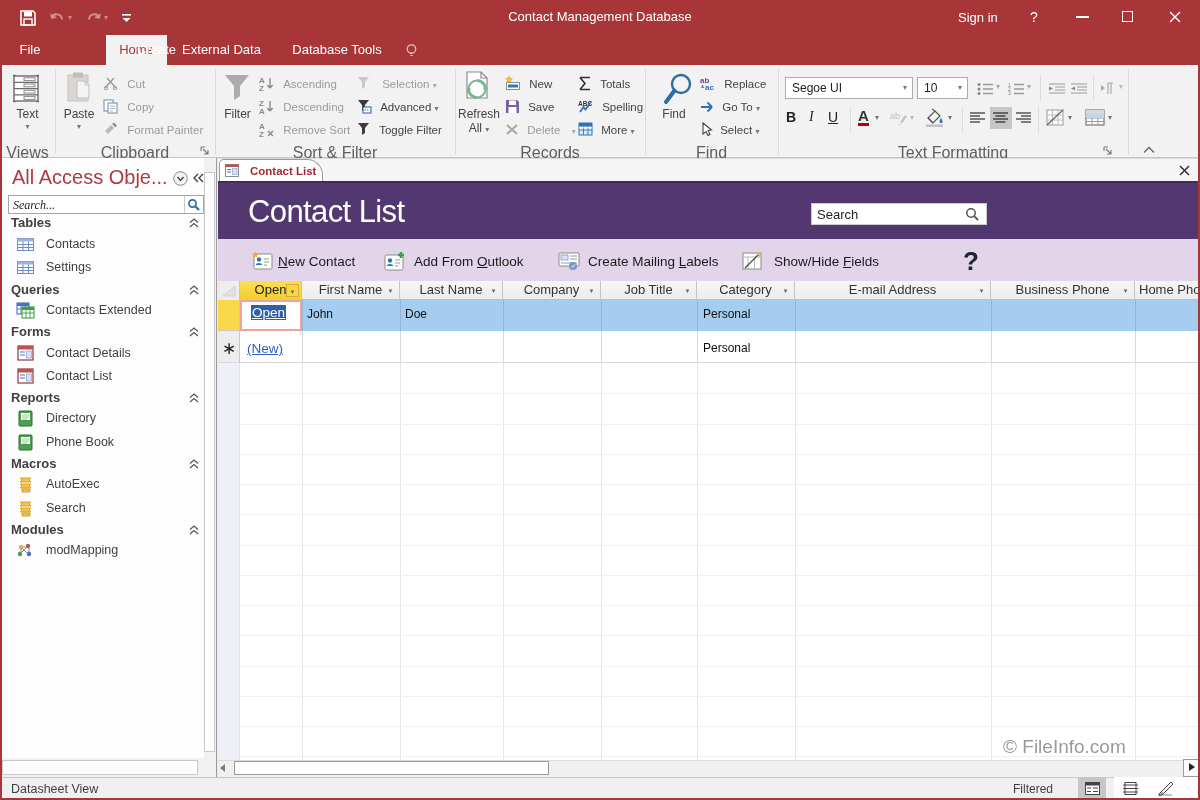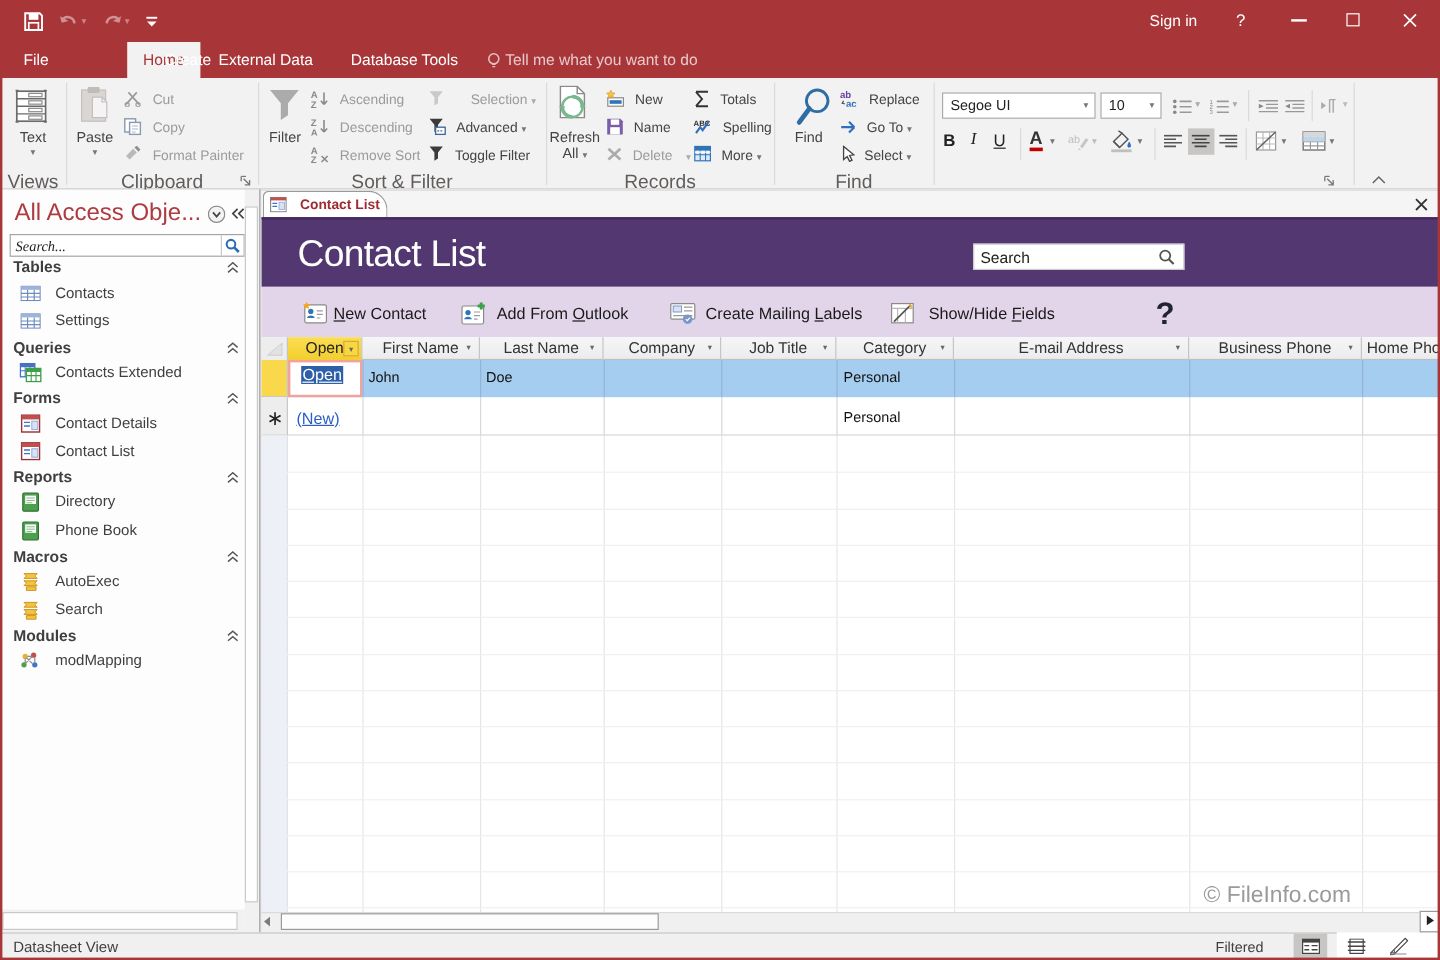--- a/index.html
+++ b/index.html
@@ -67,54 +67,55 @@
   <svg class="abs" style="left:85px;top:11px;opacity:.45" width="17" height="14" viewBox="0 0 17 14">
     <path d="M14.5 6.5 A 5.5 5.5 0 0 0 4 8.5" fill="none" stroke="#fff" stroke-width="2"></path>
     <path d="M16 2.5 L14.5 8 L9 6.5 z" fill="#fff"></path>
   </svg>
   <span class="abs" style="left:104px;top:13px;font-size:8px;color:#E4B6B8;opacity:.6">▾</span>
 
   <svg class="abs" style="left:121px;top:13px" width="12" height="10" viewBox="0 0 12 10">
     <rect x="1" y="1" width="9" height="1.6" fill="#fff"></rect>
     <path d="M1.5 5 L 9.5 5 L5.5 9 z" fill="#fff"></path>
   </svg>
+  <div class="abs" style="left:0;width:1200px;top:9px;text-align:center;font-size:13px;color:#fff">Contact Management Database</div>
   <div class="abs" style="left:958px;top:10px;font-size:13px;color:#fff">Sign in</div>
   <div class="abs" style="left:1030px;top:9px;font-size:14px;color:#fff">?</div>
   <div class="abs" style="left:1076px;top:16px;width:13px;height:1.5px;background:#fff"></div>
   <div class="abs" style="left:1122px;top:11px;width:11px;height:11px;border:1.4px solid #fff"></div>
   <svg class="abs" style="left:1169px;top:11px" width="12" height="12" viewBox="0 0 12 12">
     <path d="M1 1 L11 11 M11 1 L1 11" stroke="#fff" stroke-width="1.4"></path>
   </svg>
 </div>
 <div class="abs" id="tabrow">
   <div class="rtab" style="left:0px;width:60px;">File</div>
   <div class="rtab" id="hometab" style="left:62px;width:61px;margin-left:44px;">Home</div>
   <div class="rtab" style="left:128px;width:57px;">Create</div>
   <div class="rtab" style="left:178px;width:87px;">External Data</div>
   <div class="rtab" style="left:288px;width:98px;">Database Tools</div>
   <svg class="abs" style="left:405px;top:8px" width="13" height="16" viewBox="0 0 13 16">
     <circle cx="6.5" cy="6" r="4.2" fill="none" stroke="#E3BFC1" stroke-width="1.3"></circle>
     <path d="M5 10.5 h3 M5.3 12.5 h2.4" stroke="#E3BFC1" stroke-width="1.2"></path>
   </svg>
-  <div class="rtab" style="left:421px;width:200px;color:#E8C9CB;text-align:left">Tell me what you want to do</div>
 </div>
 <div class="abs" id="ribbon">
 
   <div class="gsep" style="left:55px"></div>
   <div class="gsep" style="left:215px"></div>
   <div class="gsep" style="left:455px"></div>
   <div class="gsep" style="left:645px"></div>
   <div class="gsep" style="left:778px"></div>
   <div class="gsep" style="left:1128px"></div>
 
   <div class="glabel" style="left:0;width:55px">Views</div>
   <div class="glabel" style="left:55px;width:160px">Clipboard</div>
   <div class="glabel" style="left:215px;width:240px">Sort &amp; Filter</div>
   <div class="glabel" style="left:455px;width:190px">Records</div>
   <div class="glabel" style="left:645px;width:133px">Find</div>
+  <div class="glabel" style="left:778px;width:350px">Text Formatting</div>
 
   <svg class="abs" style="left:200px;top:81px" width="10" height="10" viewBox="0 0 10 10">
       <path d="M1 1 h4 M1 1 v4 M3 3 l5 5 M8 4 v4 h-4" stroke="#777" stroke-width="1.1" fill="none"></path>
     </svg>
   <svg class="abs" style="left:1103px;top:81px" width="10" height="10" viewBox="0 0 10 10">
       <path d="M1 1 h4 M1 1 v4 M3 3 l5 5 M8 4 v4 h-4" stroke="#777" stroke-width="1.1" fill="none"></path>
     </svg>
 
   <svg class="abs" style="left:1143px;top:81px" width="12" height="8" viewBox="0 0 12 8">
       <path d="M1 6.5 L6 1.5 L11 6.5" stroke="#666" stroke-width="1.3" fill="none"></path>
@@ -183,21 +184,21 @@
     <svg width="16" height="15" viewBox="0 0 16 15" style="vertical-align:-3px">
         <text x="0" y="7" font-size="8" fill="#888" font-weight="bold">A</text>
         <text x="0" y="15" font-size="8" fill="#888" font-weight="bold">Z</text>
         <path d="M9 9 l5 5 M14 9 l-5 5" stroke="#888" stroke-width="1.3"></path>
       </svg>
     <span class="dis" style="margin-left:5px">Remove Sort</span></div>
   <div class="smallrow" style="left:356px;top:8px">
     <svg width="15" height="14" viewBox="0 0 15 14" style="vertical-align:-2px">
         <path d="M2 1 h11 l-4 5 v5 l-3 2 v-7 z" fill="#C9C9C9"></path>
       </svg>
-    <span class="dis" style="margin-left:18px">Selection</span> <span class="dd" style="color:#aaa">▾</span></div>
+    <span class="dis" style="margin-left:8px">Selection</span> <span class="dd" style="color:#aaa">▾</span></div>
   <div class="smallrow" style="left:356px;top:31px">
     <svg width="16" height="15" viewBox="0 0 16 15" style="vertical-align:-3px">
         <path d="M2 1 h11 l-4 5 v4 l-3 2 v-6 z" fill="#3B3B3B"></path>
         <rect x="7" y="8" width="8" height="6" fill="#fff" stroke="#3B66A0" stroke-width="1.1"></rect>
         <path d="M8.5 11 h5" stroke="#3B66A0" stroke-width="1" stroke-dasharray="1.5 1"></path>
       </svg>
     <span style="margin-left:5px;color:#444">Advanced</span> <span class="dd">▾</span></div>
   <div class="smallrow" style="left:356px;top:54px">
     <svg width="15" height="14" viewBox="0 0 15 14" style="vertical-align:-2px">
         <path d="M2 1 h11 l-4 5 v5 l-3 2 v-7 z" fill="#3B3B3B"></path>
@@ -221,21 +222,21 @@
         <rect x="3" y="8.5" width="10" height="3" fill="#2E75B6"></rect>
         <path d="M4 0 l1.1 2.2 2.4.4 -1.7 1.7 .4 2.4 -2.2-1.1 -2.2 1.1 .4-2.4 -1.7-1.7 2.4-.4 z" fill="#F5C242" stroke="#D69A2D" stroke-width=".5"></path>
       </svg>
     <span style="margin-left:5px;color:#444">New</span></div>
   <div class="smallrow" style="left:505px;top:31px">
     <svg width="15" height="15" viewBox="0 0 15 15" style="vertical-align:-3px">
         <path d="M1 1 h11 l2 2 v11 h-13 z" fill="#7B5EA7"></path>
         <rect x="4" y="1.5" width="7" height="4.5" fill="#fff"></rect>
         <rect x="3.5" y="8" width="8" height="6" fill="#fff"></rect>
       </svg>
-    <span style="margin-left:5px;color:#444">Name</span></div>
+    <span style="margin-left:5px;color:#444">Save</span></div>
   <div class="smallrow" style="left:505px;top:54px">
     <svg width="14" height="13" viewBox="0 0 14 13" style="vertical-align:-2px">
         <path d="M2 2 L12 11 M12 2 L2 11" stroke="#ABABAB" stroke-width="2.2"></path>
       </svg>
     <span class="dis" style="margin-left:5px">Delete</span> <span class="dd" style="color:#aaa;margin-left:8px">▾</span></div>
   <div class="smallrow" style="left:578px;top:8px">
     <svg width="14" height="15" viewBox="0 0 14 15" style="vertical-align:-3px">
         <path d="M2 1.5 h10 M2 1.5 l5 6 -5 6 M2 13.5 h10" stroke="#333" stroke-width="1.6" fill="none"></path>
       </svg>
     <span style="margin-left:5px;color:#444">Totals</span></div>

